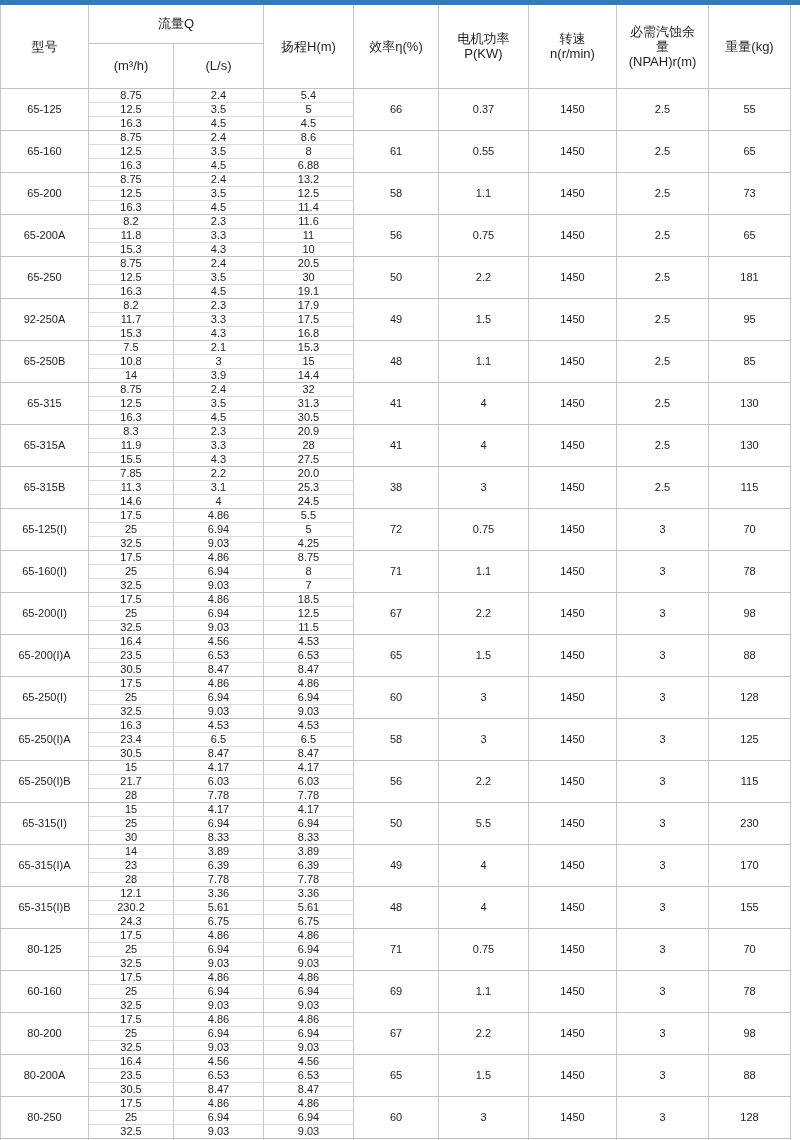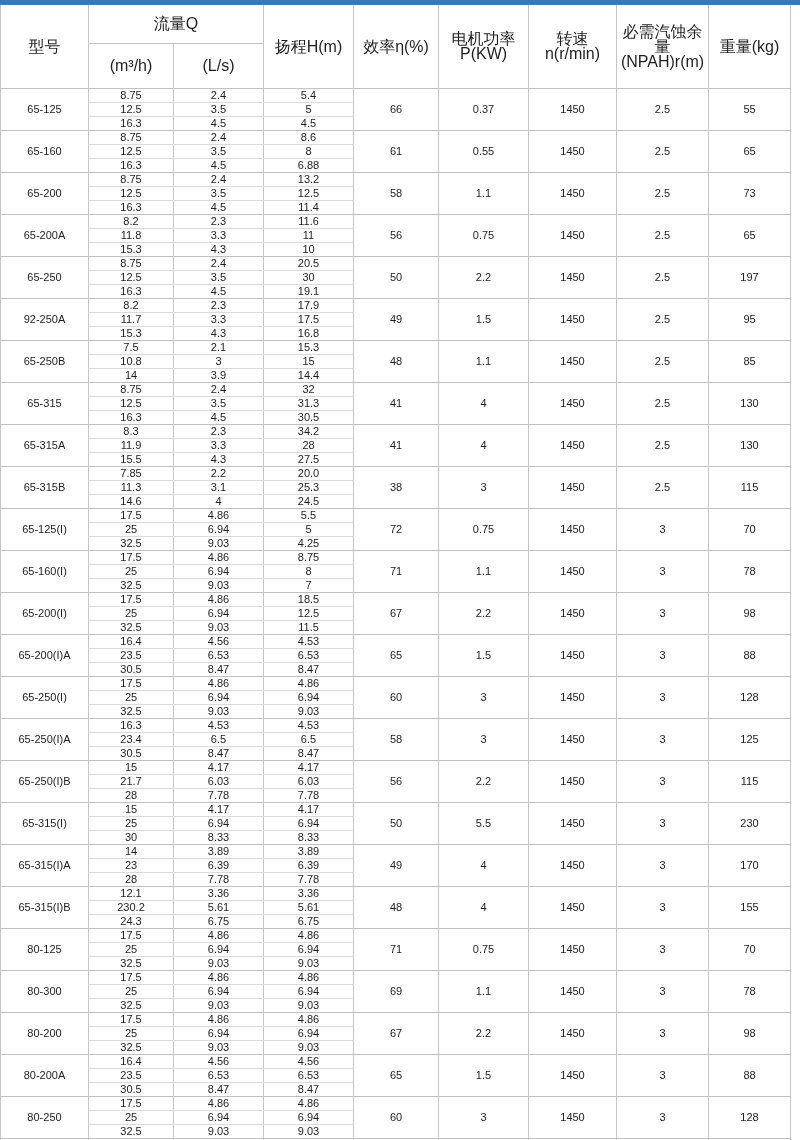--- a/index.html
+++ b/index.html
@@ -11,28 +11,28 @@
   }
   .topbar { width:800px; height:5px; background:#3a78b6; }
   table.spec {
     border-collapse:collapse;
     table-layout:fixed;
     width:790px;
     border-left:1px solid #c6c6c6;
   }
   thead th {
     font-weight:400;
-    font-size:16px;
+    font-size:13px;
     line-height:15px;
     text-align:center;
     vertical-align:middle;
     white-space:pre-line;
     border-right:1px solid #c6c6c6;
     border-bottom:1px solid #c3c3c3;
-    padding:0;
+    padding:8px;
   }
   thead tr.h1 { height:38px; }
   thead tr.h2 { height:45px; }
   tbody td {
     font-size:11px;
     line-height:13px;
     height:13px;
     text-align:center;
     vertical-align:middle;
     border-right:1px solid #c6c6c6;
@@ -166,21 +166,21 @@
       </tr>
       <tr>
         <td rowspan="3" class="span">65-250</td>
         <td class="sub">8.75</td>
         <td class="sub">2.4</td>
         <td class="sub">20.5</td>
         <td rowspan="3" class="span">50</td>
         <td rowspan="3" class="span">2.2</td>
         <td rowspan="3" class="span">1450</td>
         <td rowspan="3" class="span">2.5</td>
-        <td rowspan="3" class="span">197</td>
+        <td rowspan="3" class="span">181</td>
       </tr>
       <tr>
         <td class="sub">12.5</td>
         <td class="sub">3.5</td>
         <td class="sub">30</td>
       </tr>
       <tr class="blockend">
         <td class="sub">16.3</td>
         <td class="sub">4.5</td>
         <td class="sub">19.1</td>
@@ -245,21 +245,21 @@
       </tr>
       <tr class="blockend">
         <td class="sub">16.3</td>
         <td class="sub">4.5</td>
         <td class="sub">30.5</td>
       </tr>
       <tr>
         <td rowspan="3" class="span">65-315A</td>
         <td class="sub">8.3</td>
         <td class="sub">2.3</td>
-        <td class="sub">34.2</td>
+        <td class="sub">20.9</td>
         <td rowspan="3" class="span">41</td>
         <td rowspan="3" class="span">4</td>
         <td rowspan="3" class="span">1450</td>
         <td rowspan="3" class="span">2.5</td>
         <td rowspan="3" class="span">130</td>
       </tr>
       <tr>
         <td class="sub">11.9</td>
         <td class="sub">3.3</td>
         <td class="sub">28</td>
@@ -515,21 +515,21 @@
         <td class="sub">25</td>
         <td class="sub">6.94</td>
         <td class="sub">6.94</td>
       </tr>
       <tr class="blockend">
         <td class="sub">32.5</td>
         <td class="sub">9.03</td>
         <td class="sub">9.03</td>
       </tr>
       <tr>
-        <td rowspan="3" class="span">80-300</td>
+        <td rowspan="3" class="span">60-160</td>
         <td class="sub">17.5</td>
         <td class="sub">4.86</td>
         <td class="sub">4.86</td>
         <td rowspan="3" class="span">69</td>
         <td rowspan="3" class="span">1.1</td>
         <td rowspan="3" class="span">1450</td>
         <td rowspan="3" class="span">3</td>
         <td rowspan="3" class="span">78</td>
       </tr>
       <tr>

